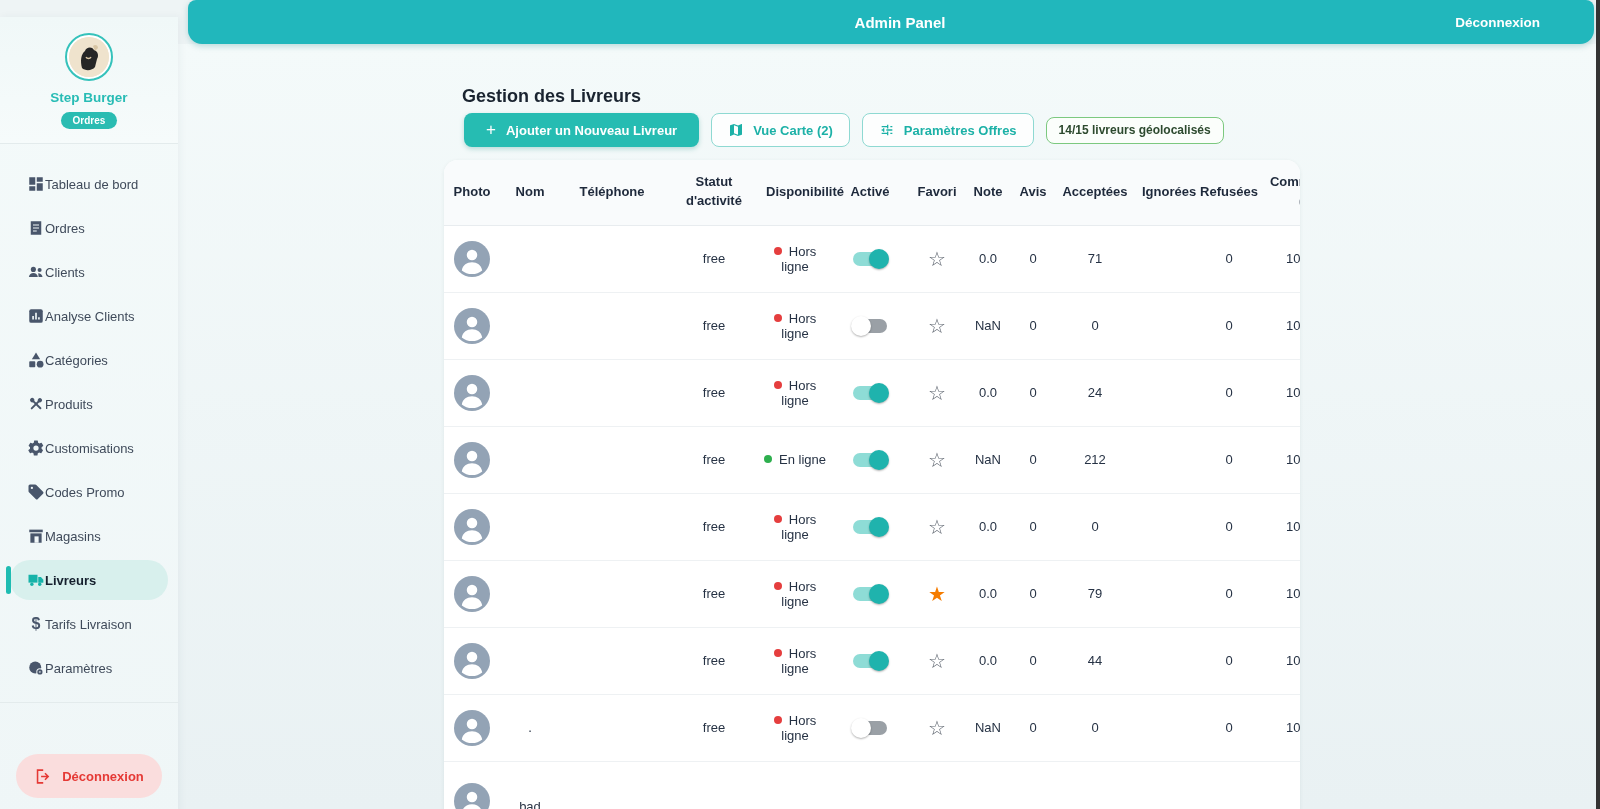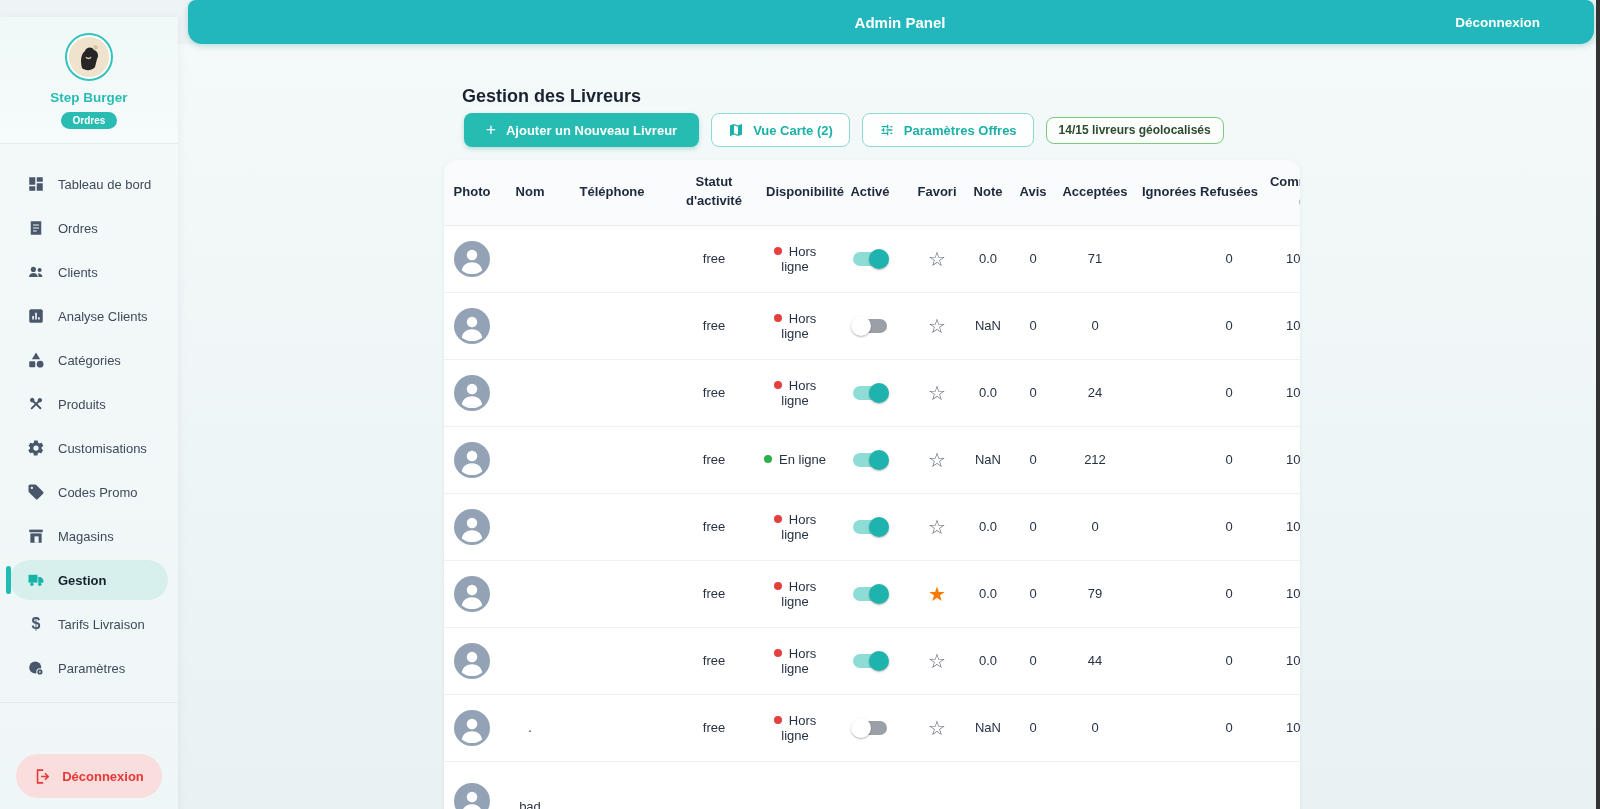--- a/index.html
+++ b/index.html
@@ -14,21 +14,21 @@
              box-shadow:2px 0 8px rgba(40,60,70,.05); z-index:10; }
   .user-block { padding:16px 0 14px; text-align:center; border-bottom:1px solid #e3ebec;
                 background:linear-gradient(180deg,#f0f8f8,#f6fbfb); }
   .avatar-ring { width:48px; height:48px; margin:0 auto; border-radius:50%;
                  border:2px solid #35c2bb; background:#fff; padding:2px; }
   .avatar-img { width:40px; height:40px; border-radius:50%; background:#efe3cd; overflow:hidden; display:block; }
   .user-name { margin-top:9px; font-size:13.5px; font-weight:bold; color:#28bcb5; }
   .user-badge { display:inline-block; margin-top:7px; padding:3px 12px; font-size:10px; font-weight:bold;
                 color:#fff; background:#2abcb2; border-radius:9px; }
   .nav { padding:16px 0 0; }
-  .nav-item { position:relative; display:flex; align-items:center; gap:13px; height:40px;
+  .nav-item { position:relative; display:flex; align-items:center; height:40px;
               margin:4px 10px 4px 10px; padding:0 0 0 17px; border-radius:21px; cursor:pointer;
               font-size:13px; color:#3f4a5a; }
   .nav-item svg { width:18px; height:18px; flex:0 0 18px; fill:#49566b; }
   .nav-item.active { background:#d8f0ed; color:#15202e; font-weight:bold; }
   .nav-item.active svg { fill:#16b3a9; }
   .nav-item.active::before { content:""; position:absolute; left:-4px; top:6px; width:5px; height:28px;
                              border-radius:3px; background:#1fbcb2; }
   .icon-dollar::before { content:"$"; font-size:16px; font-weight:bold; color:#49566b; }
   .nav-sep { margin:14px 0 0; border-top:1px solid #e3ebec; }
   .logout-pill { position:absolute; left:16px; right:16px; bottom:28px; height:44px; border-radius:22px;
@@ -177,21 +177,21 @@
         </svg>
       <span>Magasins</span>
     </div>
     <div class="nav-item active">
       <svg viewBox="0 0 24 24">
           <path d="M2 5h12v10.5H2z"></path>
           <path d="M15 8h3.6l3.2 3.7v3.8H15z"></path>
           <circle cx="6.5" cy="17.6" r="2.3"></circle>
           <circle cx="17" cy="17.6" r="2.3"></circle>
         </svg>
-      <span>Gestion</span>
+      <span>Livreurs</span>
     </div>
     <div class="nav-item">
       <span class="icon-dollar" style="width:18px;text-align:center;"></span>
       <span>Tarifs Livraison</span>
     </div>
     <div class="nav-item">
       <svg viewBox="0 0 24 24">
           <circle cx="11" cy="11.3" r="8"></circle>
           <circle cx="17.2" cy="17.2" r="4.8" fill="#f2f8f9"></circle>
           <circle cx="17.2" cy="17.2" r="3.5"></circle>

